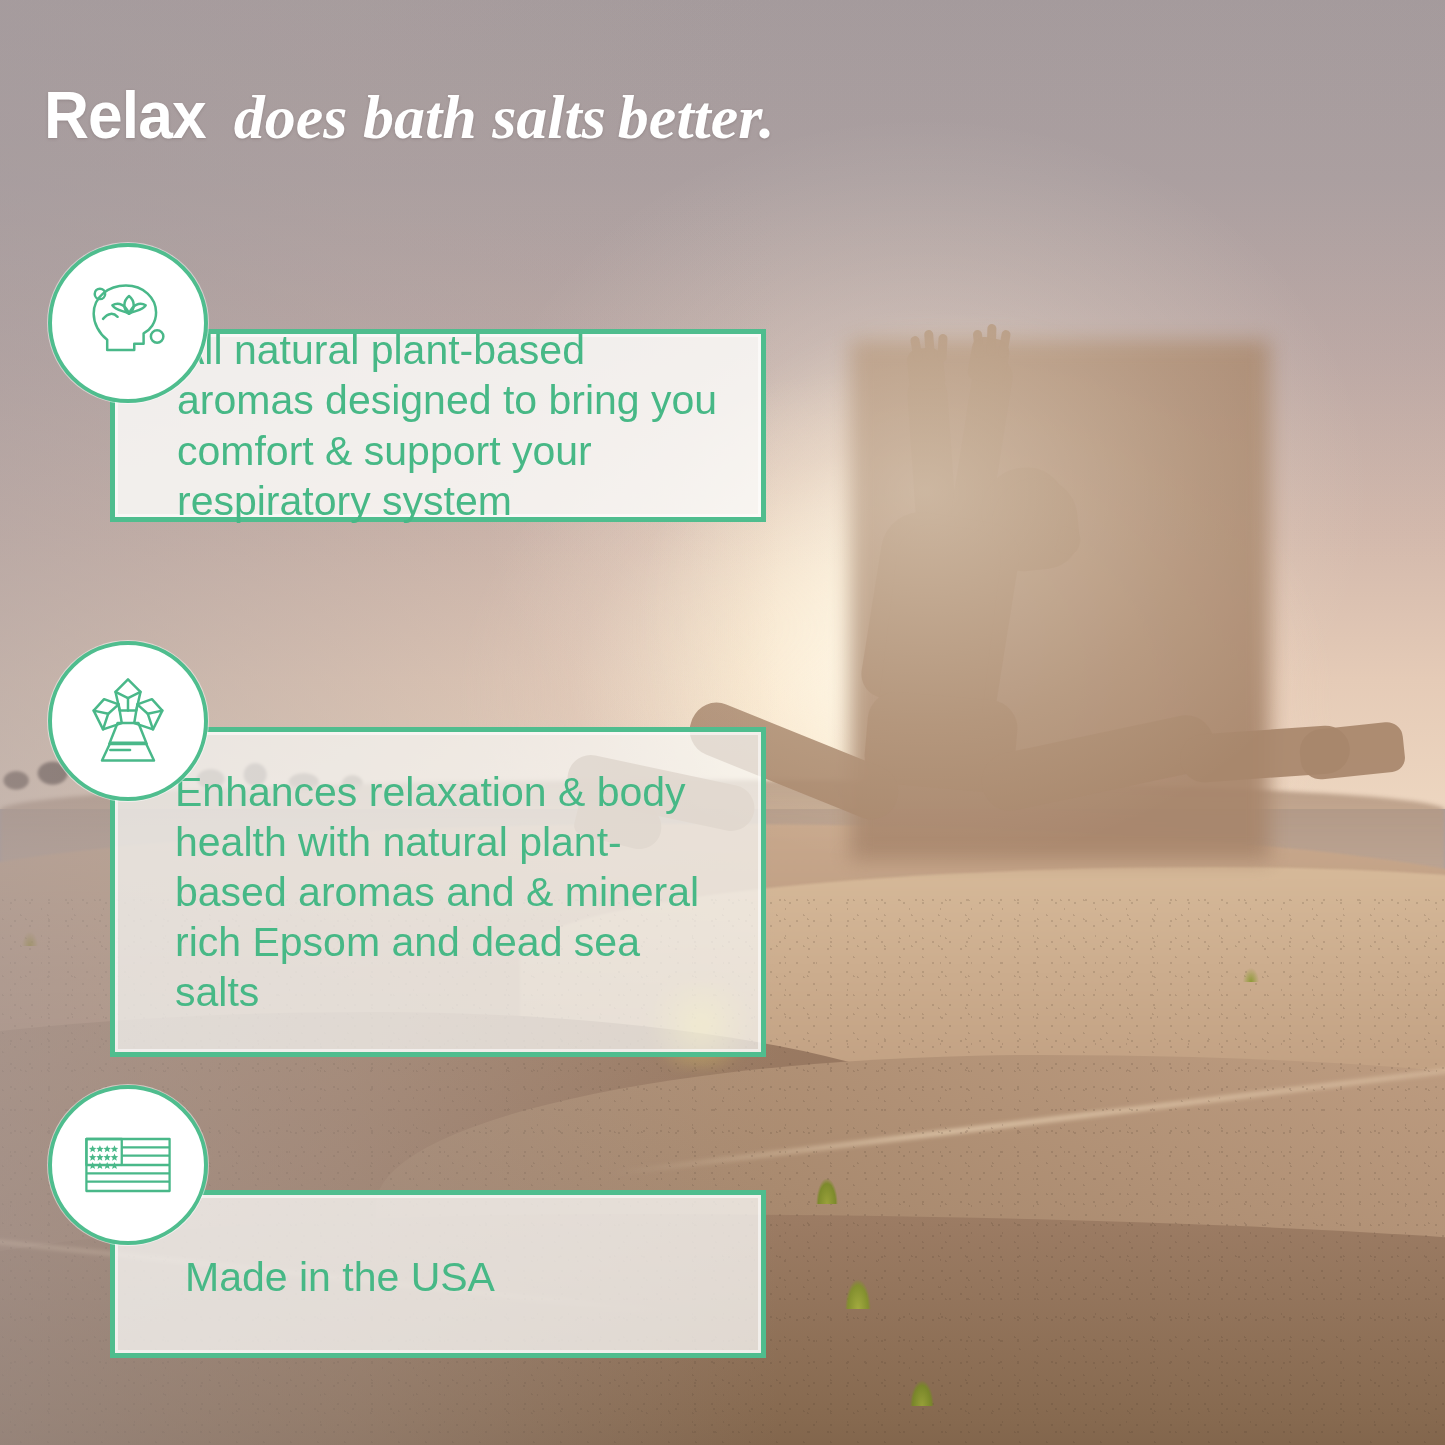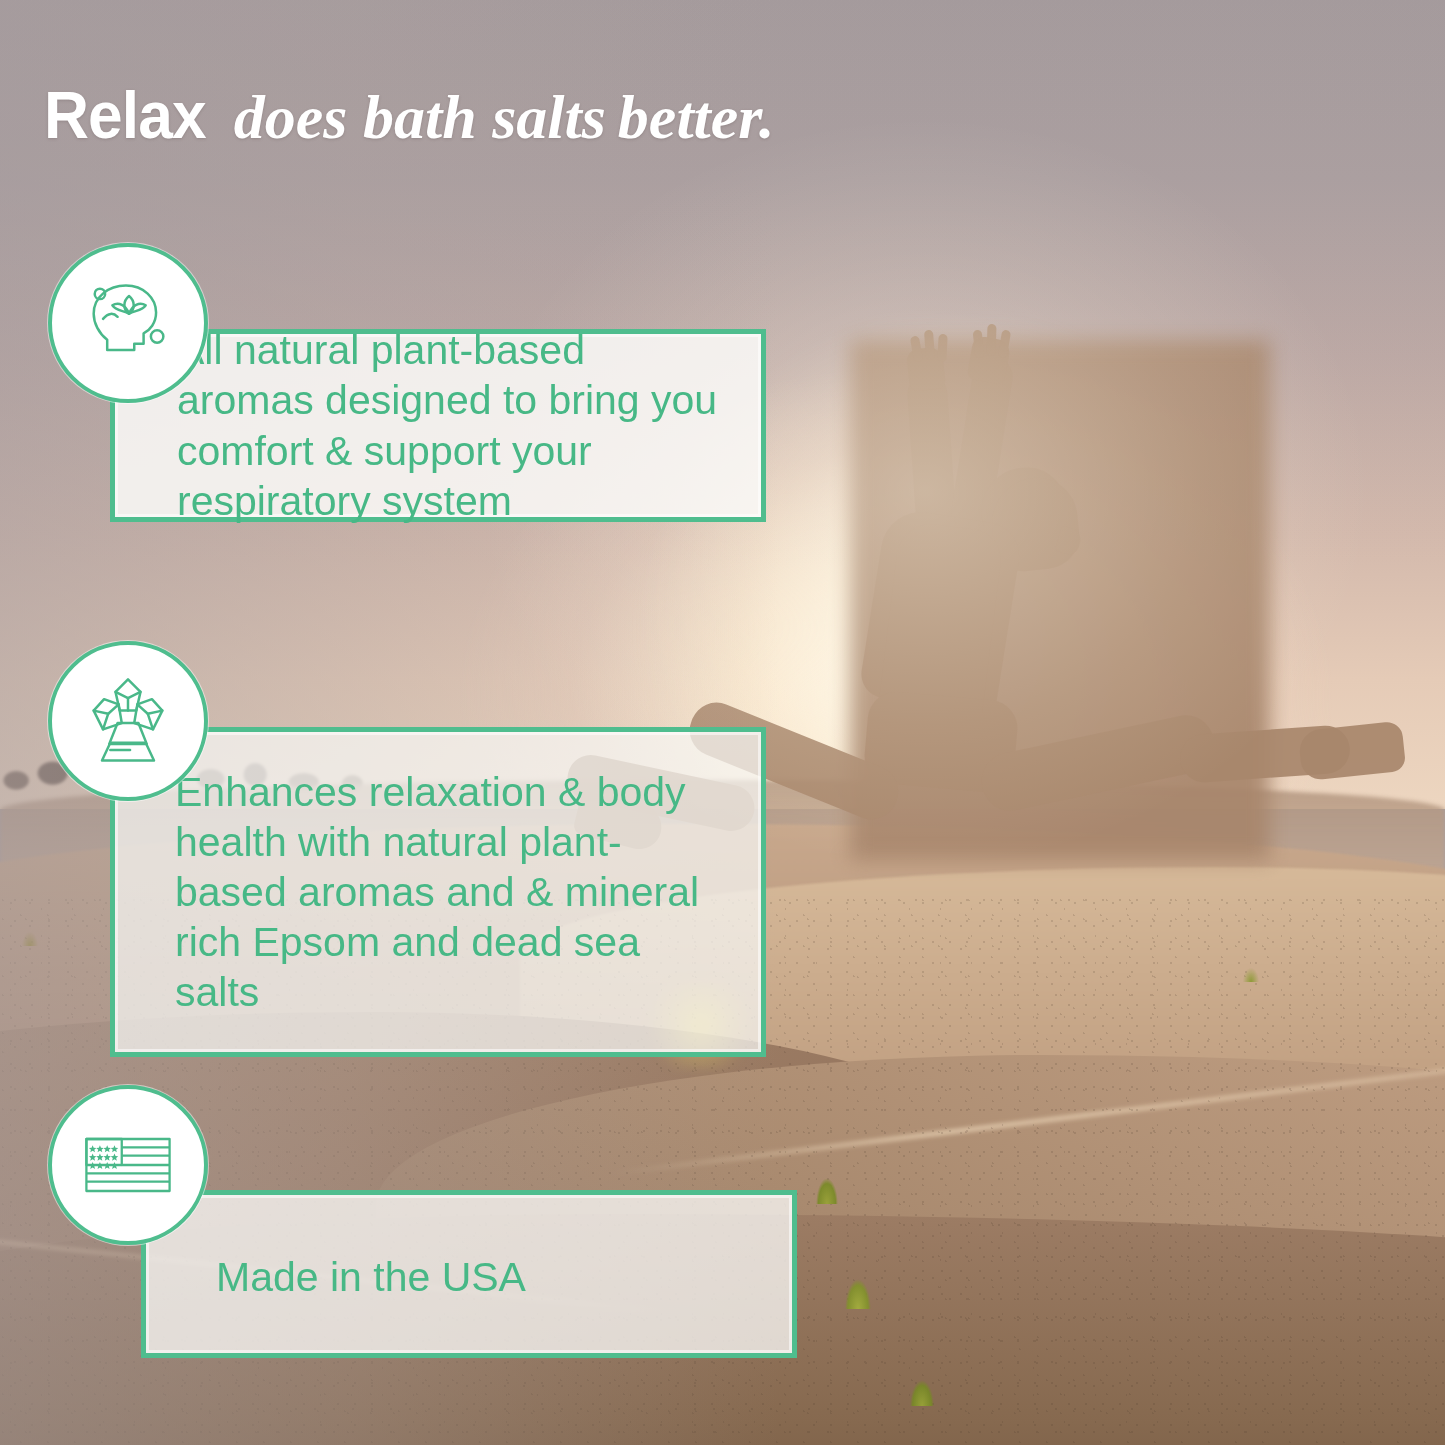--- a/index.html
+++ b/index.html
@@ -214,21 +214,21 @@
     position:absolute; left:110px;
     width:656px;
     border:5px solid #4fbd8e;
     background:rgba(247,246,244,.80);
     box-shadow:inset 0 0 0 3px rgba(255,255,255,.55);
     z-index:2;
     display:flex; align-items:center;
   }
   .f1 .callout { top:86px;  height:193px; background:rgba(249,248,246,.88); }
   .f2 .callout { top:86px;  height:330px; background:rgba(247,246,244,.72); }
-  .f3 .callout { top:105px; height:168px; background:rgba(247,246,244,.78);margin-left:31px; }
+  .f3 .callout { top:105px; height:168px; background:rgba(247,246,244,.78); }
 
   .callout p {
     color:#47b886;
     font-family:"Liberation Sans", sans-serif;
     font-weight:400;
     font-size:41px;
     line-height:1.22;
     padding:0 28px 0 62px;
     width:100%;
   }

